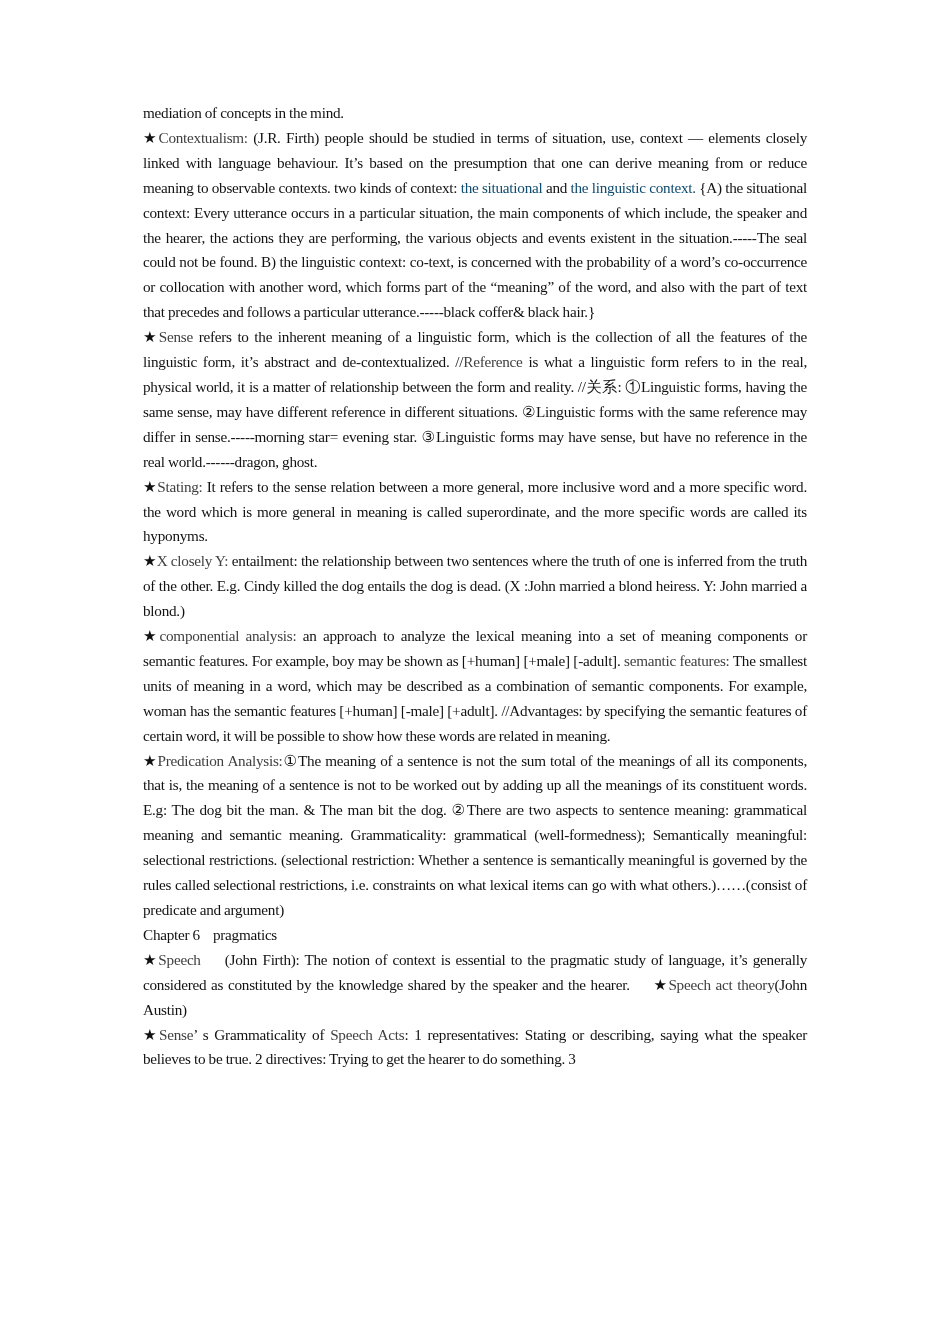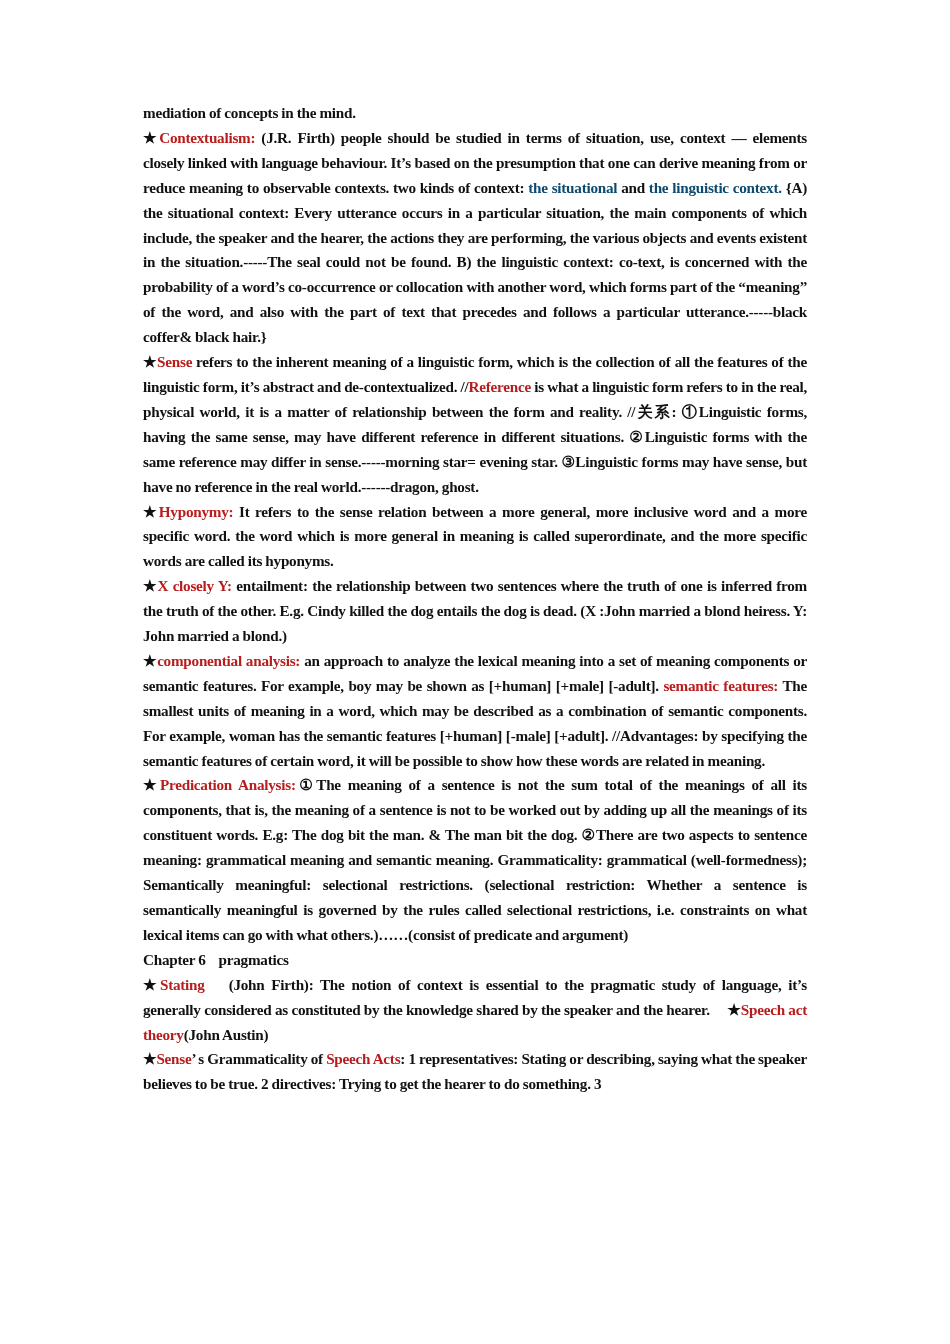--- a/index.html
+++ b/index.html
@@ -12,37 +12,37 @@
       height: 1344px;
       position: relative;
       overflow: hidden;
     }
     .page {
       position: absolute;
       left: 143px;
       top: 101px;
       width: 664px;
       font-family: "Liberation Serif", "DejaVu Serif", serif;
-      font-weight: bold;
+      font-weight: normal;
       font-size: 15.2px;
       line-height: 24.9px;
       color: #111111;
       text-align: justify;
       letter-spacing: -0.25px;
       word-spacing: -0.3px;
     }
     .para {
       margin: 0;
       padding: 0;
     }
     .para.center {
       text-align: left;
     }
     .hl {
-      color: #b91c1c;
+      color: #404040;
     }
     .red {
       color: #0c4a6e;
     }
     .star {
       color: #111111;
     }
   </style>
 </head>
 <body>
@@ -55,40 +55,40 @@
 
   <p class="para">
     <span class="star">★</span><span class="hl">Contextualism:</span><span> (J.R. Firth) people should be studied in terms of situation, use, context  — elements closely linked with language behaviour. It’s based on the presumption that one can derive meaning from or reduce meaning to observable contexts. two kinds of context: </span><span class="red">the situational</span><span> and </span><span class="red">the linguistic context.</span><span> {A) the situational context: Every utterance occurs in a particular situation, the main components of which include, the speaker and the hearer, the actions they are performing, the various objects and events existent in the situation.-----The seal could not be found.    B) the linguistic context: co-text, is concerned with the probability of a word’s co-occurrence or collocation with another word, which forms part of the “meaning” of the word, and also with the part of text that precedes and follows a  particular utterance.-----black coffer&amp; black hair.}</span>
   </p>
 
   <p class="para">
     <span class="star">★</span><span class="hl">Sense</span><span> refers to the inherent meaning of a linguistic form, which is the collection of all the features of the linguistic form, it’s abstract and de-contextualized. //</span><span class="hl">Reference</span><span> is what a linguistic form refers to in the real, physical world, it is a matter of relationship between the form and reality. //关系: ①Linguistic forms, having the same sense, may have different reference in different situations.   ②Linguistic forms with the same reference may differ in sense.-----morning star= evening star. ③Linguistic forms may have sense, but have no reference in the real world.------dragon, ghost.</span>
   </p>
 
   <p class="para">
-    <span class="star">★</span><span class="hl">Hyponymy:</span><span> It refers to the  sense relation between  a  more general, more inclusive word and a more specific word. the word which is more general in meaning is called superordinate, and the more specific words are called its hyponyms.</span>
+    <span class="star">★</span><span class="hl">Stating:</span><span> It refers to the  sense relation between  a  more general, more inclusive word and a more specific word. the word which is more general in meaning is called superordinate, and the more specific words are called its hyponyms.</span>
   </p>
 
   <p class="para">
     <span class="star">★</span><span class="hl">X closely Y:</span><span> entailment: the relationship between two sentences where the truth of one is inferred from the truth of the other. E.g. Cindy killed the dog entails the dog is dead. (X :John married a blond heiress.    Y: John married a blond.)</span>
   </p>
 
   <p class="para">
     <span class="star">★</span><span class="hl">componential analysis:</span><span> an approach to analyze the lexical meaning into a set of meaning components or semantic features. For example, boy may be shown as [+human] [+male] [-adult].   </span><span class="hl">semantic features:</span><span> The smallest units of meaning in a word, which may be described as a combination of semantic components. For example, woman has the semantic features [+human] [-male] [+adult].    //Advantages: by specifying the semantic features of certain word, it will be possible to show how these words are related in meaning.</span>
   </p>
 
   <p class="para">
     <span class="star">★</span><span class="hl">Predication Analysis:</span><span>①The meaning of a sentence is not the sum total of the meanings of all its components, that is, the meaning of a sentence is not to be worked out by adding up all the meanings of its constituent words. E.g: The dog bit the man.    &amp;    The man bit the dog. ②There are two aspects to sentence meaning: grammatical meaning and semantic meaning. Grammaticality: grammatical (well-formedness); Semantically meaningful: selectional restrictions. (selectional restriction: Whether a sentence is semantically meaningful is governed by the rules called selectional restrictions, i.e. constraints on what lexical items can go with what others.)……(consist of predicate and argument)</span>
   </p>
 
   <p class="para center">
     <span style="white-space: pre;">Chapter 6    pragmatics</span>
   </p>
 
   <p class="para">
-    <span class="star">★</span><span class="hl">Stating</span><span style="white-space: pre-wrap; margin-left: 24px;">(John Firth): The notion of context is essential to the pragmatic study of language, it’s generally considered as constituted by the knowledge shared by the speaker and the hearer.     </span><span class="star">★</span><span class="hl">Speech act theory</span><span>(John Austin)</span>
+    <span class="star">★</span><span class="hl">Speech</span><span style="white-space: pre-wrap; margin-left: 24px;">(John Firth): The notion of context is essential to the pragmatic study of language, it’s generally considered as constituted by the knowledge shared by the speaker and the hearer.     </span><span class="star">★</span><span class="hl">Speech act theory</span><span>(John Austin)</span>
   </p>
 
   <p class="para">
     <span class="star">★</span><span class="hl">Sense</span><span>’ s Grammaticality of </span><span class="hl">Speech Acts</span><span>: 1 representatives: Stating or describing, saying what the speaker believes to be true. 2 directives: Trying to get the hearer to do something. 3</span>
   </p>
 
 </div>
 
 </body></html>

